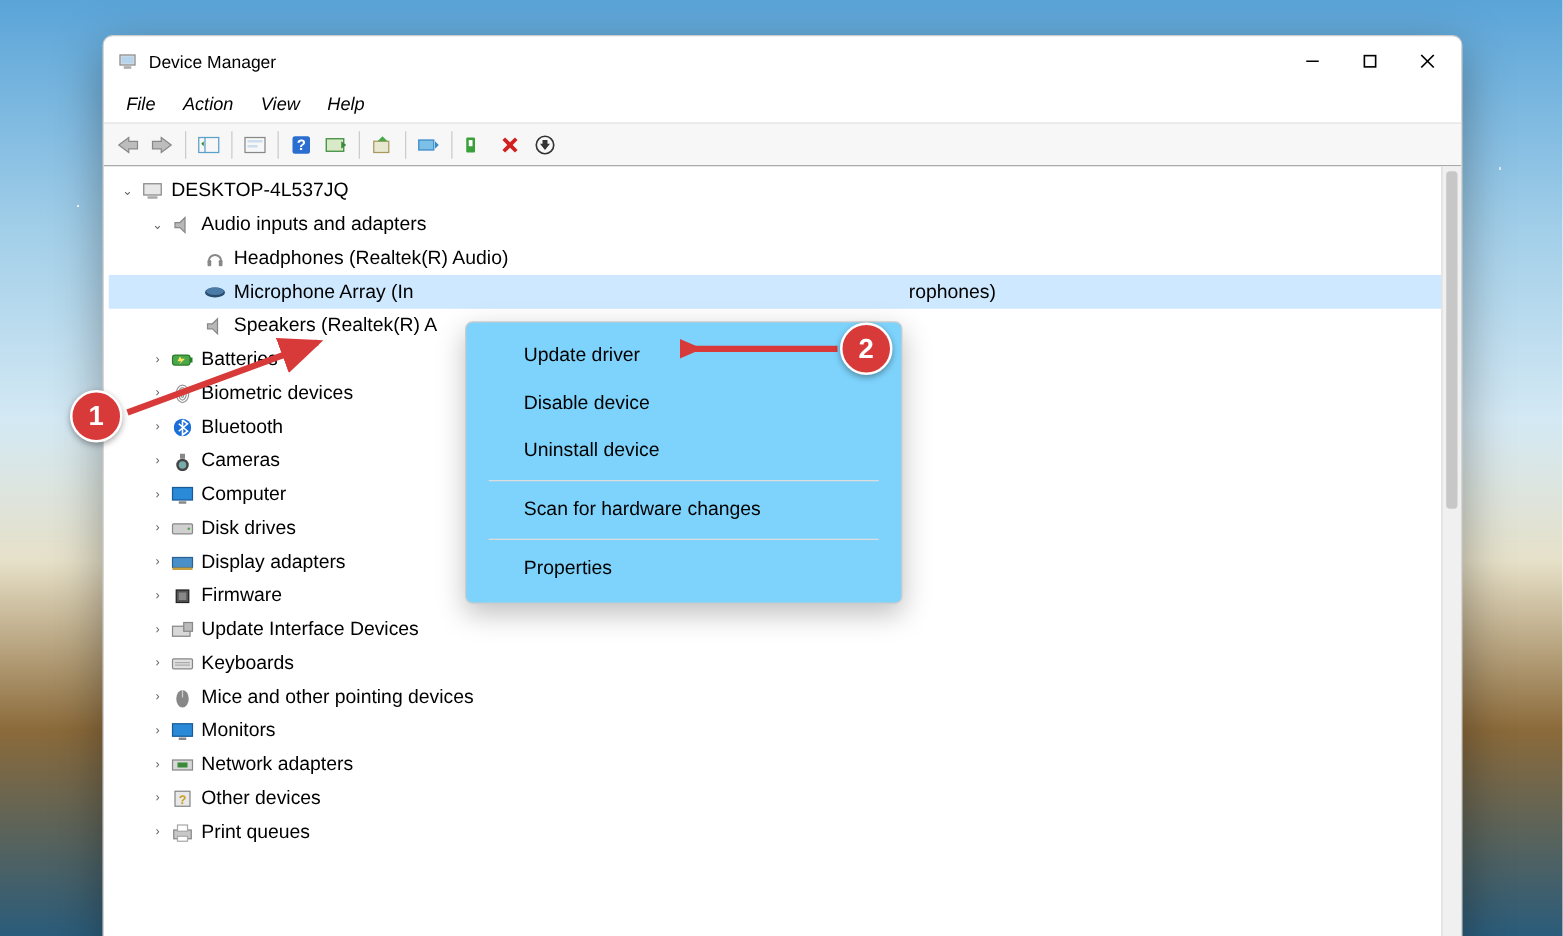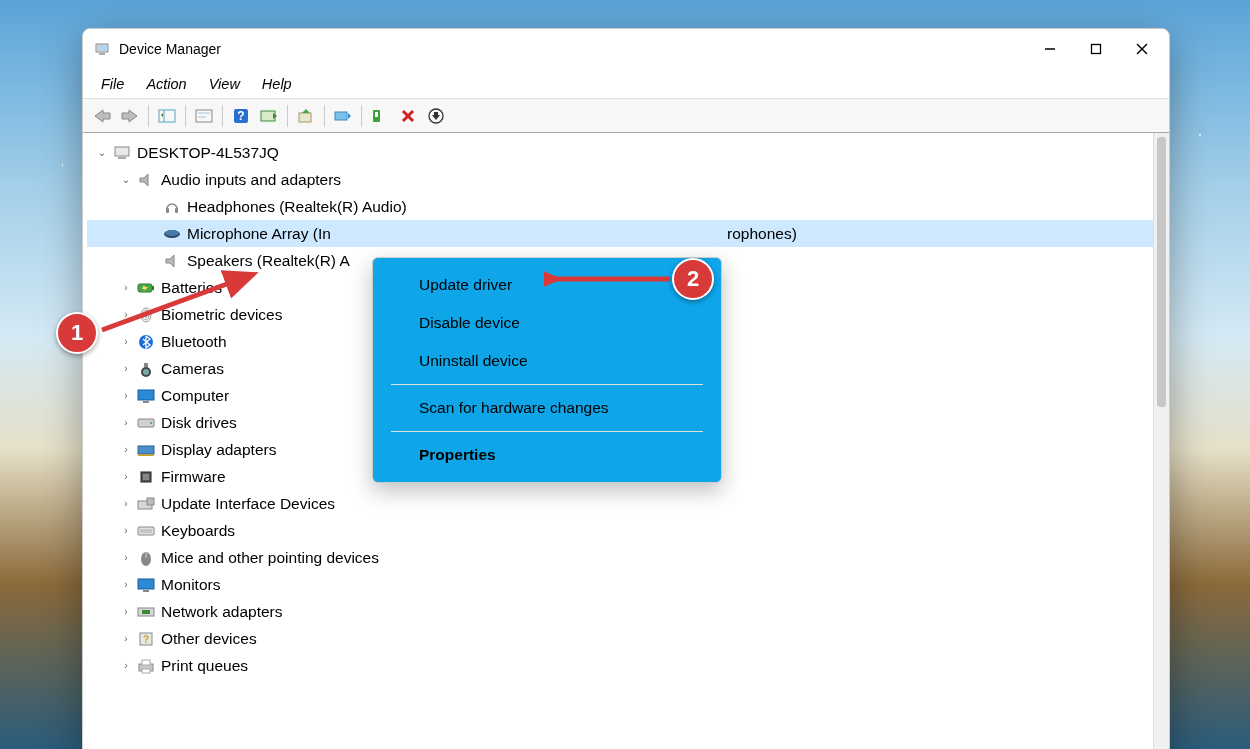--- a/index.html
+++ b/index.html
@@ -26,24 +26,24 @@
   .tree-row.selected{background:#cde8ff;}
   .exp{width:18px;text-align:center;color:#666;font-size:10px;user-select:none;}
   .spacer{display:inline-block;}
   .node-icon{width:22px;height:18px;display:flex;align-items:center;justify-content:center;margin-right:4px;}
   .scrollbar{width:16px;background:#f0f0f0;border-left:1px solid #ddd;position:relative;}
   .scroll-thumb{position:absolute;top:4px;left:3px;right:3px;height:270px;background:#c7c7c7;border-radius:3px;}
   .statusbar{height:28px;border-top:1px solid #ccc;display:flex;align-items:center;padding:0 10px;font-size:14.5px;}
   .statusbar > div:first-child{flex:1;}
   .status-grip{width:36px;display:flex;justify-content:flex-end;gap:2px;}
   .grip-line{width:2px;background:#bbb;}
-  .context-menu{position:absolute;left:372px;top:257px;width:350px;background:#0ea5e9;border:1px solid #ccc;box-shadow:0 8px 22px rgba(0,0,0,.25);border-radius:6px;padding:8px 0;z-index:30;}
+  .context-menu{position:absolute;left:372px;top:257px;width:350px;background:#7dd3fc;border:1px solid #ccc;box-shadow:0 8px 22px rgba(0,0,0,.25);border-radius:6px;padding:8px 0;z-index:30;}
   .ctx-item{padding:10px 46px;font-size:15.5px;cursor:pointer;}
   .ctx-sep{height:1px;background:#ddd;margin:4px 18px;}
-  .ctx-bold{font-weight:700;}
+  .ctx-bold{font-weight:400;}
   .callout{position:absolute;width:42px;height:42px;border-radius:50%;background:#d83a3a;border:2px solid #fff;color:#fff;font-weight:700;font-size:22px;display:flex;align-items:center;justify-content:center;z-index:40;box-shadow:0 2px 5px rgba(0,0,0,.35);}
   .arrow{position:absolute;z-index:39;}
 </style>
 </head>
 <body>
 
 <div class="wallpaper-overlay"></div>
 
 <div class="window">
 

